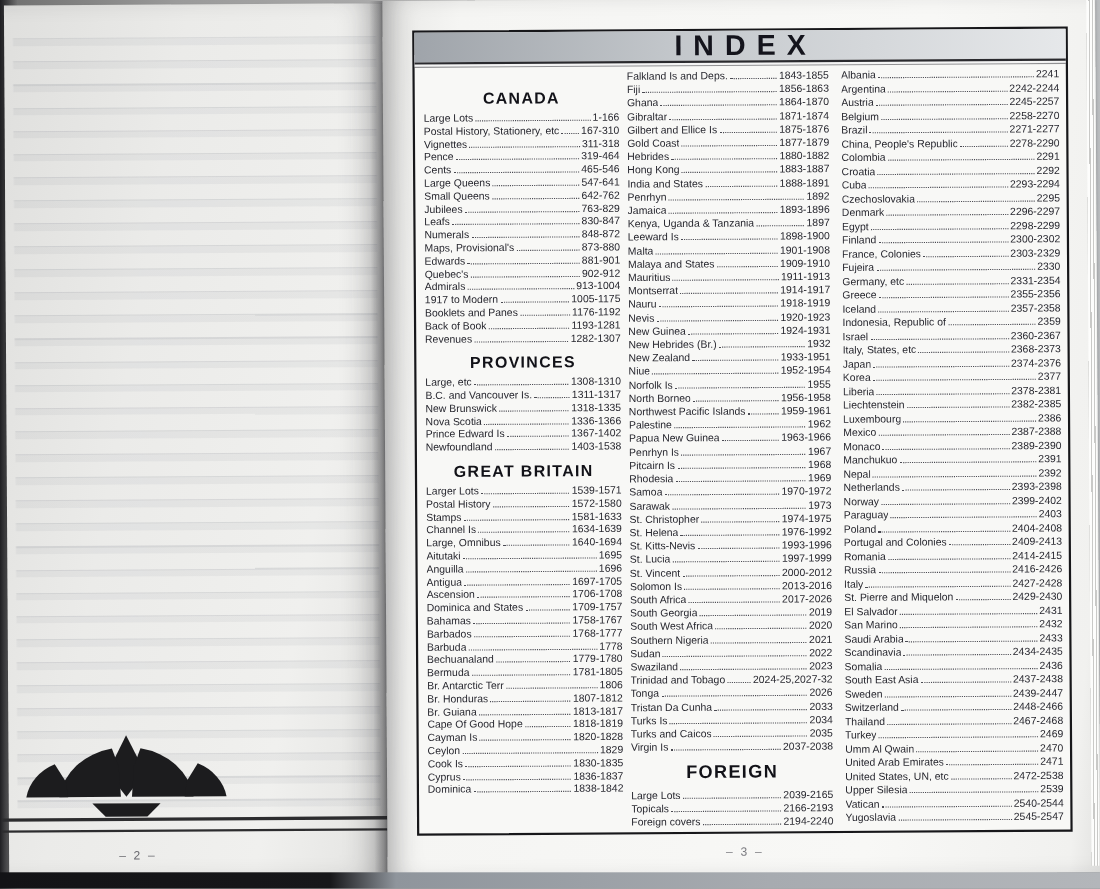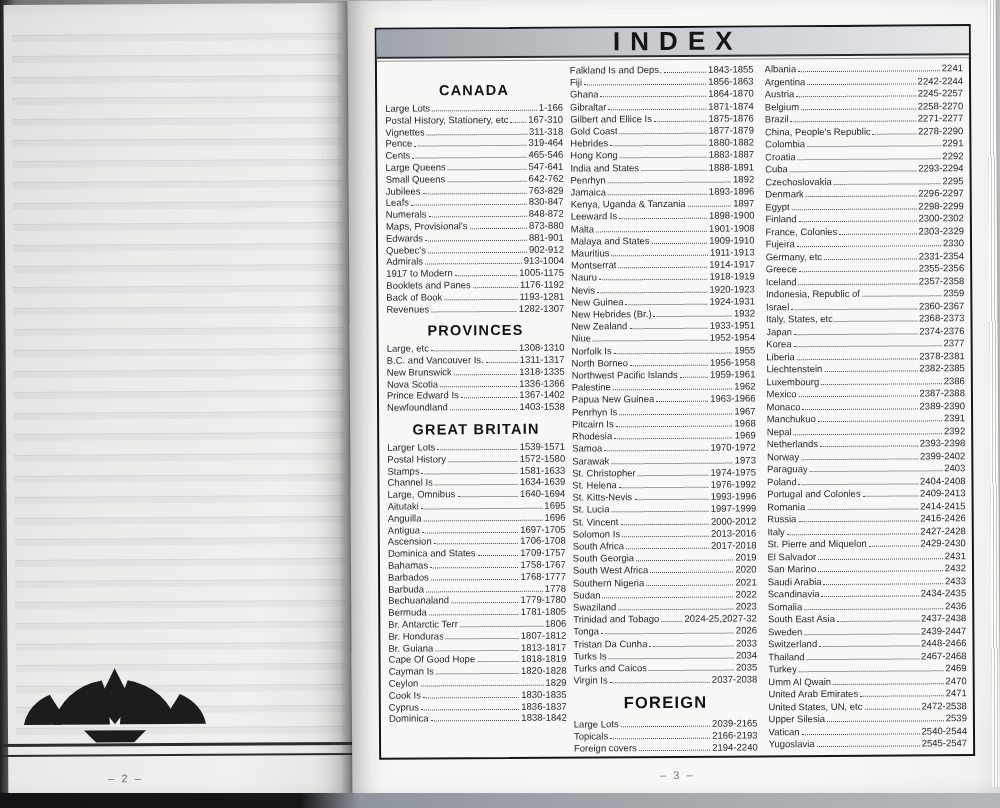--- a/index.html
+++ b/index.html
@@ -540,21 +540,21 @@
                 <span class="num">2000-2012</span>
               </div>
               <div class="entry">
                 <span class="lbl">Solomon Is</span>
                 <span class="dots"></span>
                 <span class="num">2013-2016</span>
               </div>
               <div class="entry">
                 <span class="lbl">South Africa</span>
                 <span class="dots"></span>
-                <span class="num">2017-2018</span>
+                <span class="num">2017-2026</span>
               </div>
               <div class="entry">
                 <span class="lbl">South Georgia</span>
                 <span class="dots"></span>
                 <span class="num">2019</span>
               </div>
               <div class="entry">
                 <span class="lbl">South West Africa</span>
                 <span class="dots"></span>
                 <span class="num">2020</span>

